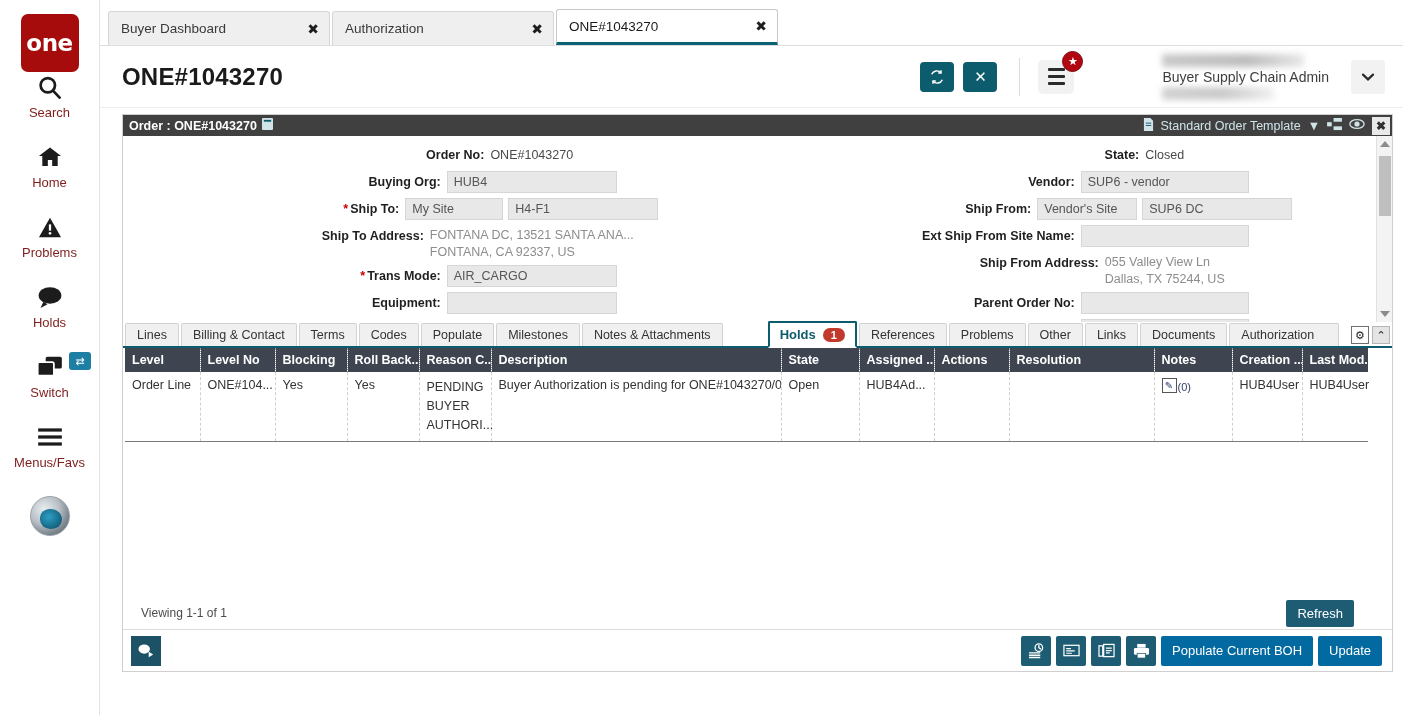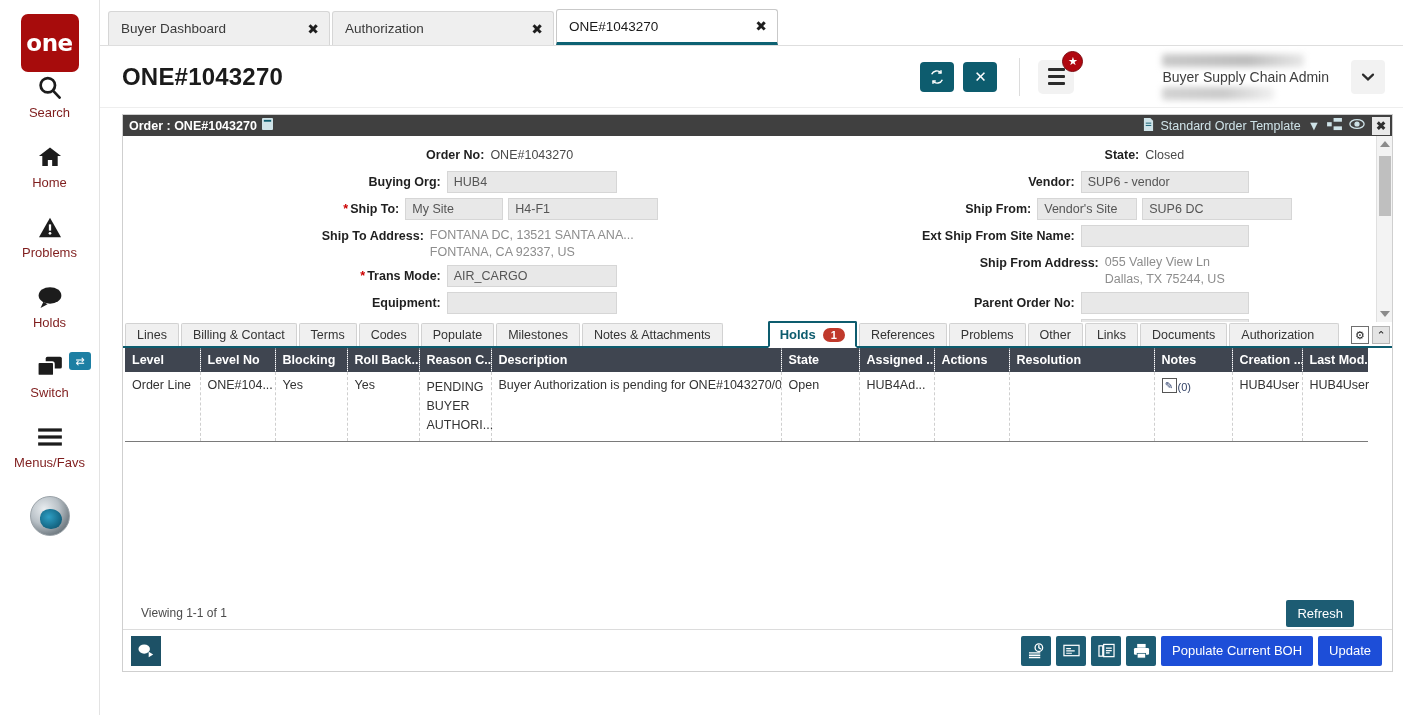--- a/index.html
+++ b/index.html
@@ -217,21 +217,21 @@
   .chatbtn {
     width: 30px;height:30px;background:#1d5166;color:#fff;display:flex;align-items:center;justify-content:center;
     cursor:pointer; font-size:14px;
   }
   .footright{ margin-left:auto; display:flex; align-items:center; gap:5px;}
   .ibtn {
     width: 30px; height:30px; background:#1d5c73; color:#fff; display:flex;align-items:center;justify-content:center;
     font-size:14px; cursor:pointer; border-radius:2px;
   }
   .tbtn {
-    height:30px; background:#1d4ed8; color:#fff; font-size:13px; padding: 0 11px;
+    height:30px; background:#0369a1; color:#fff; font-size:13px; padding: 0 11px;
     display:flex;align-items:center; cursor:pointer; border-radius:2px;
   }
   .bottomstrip{ height: 8px; background:#efefef; }
 </style>
 </head>
 <body>
 
 <div id="app">
 
   <div class="rail">

